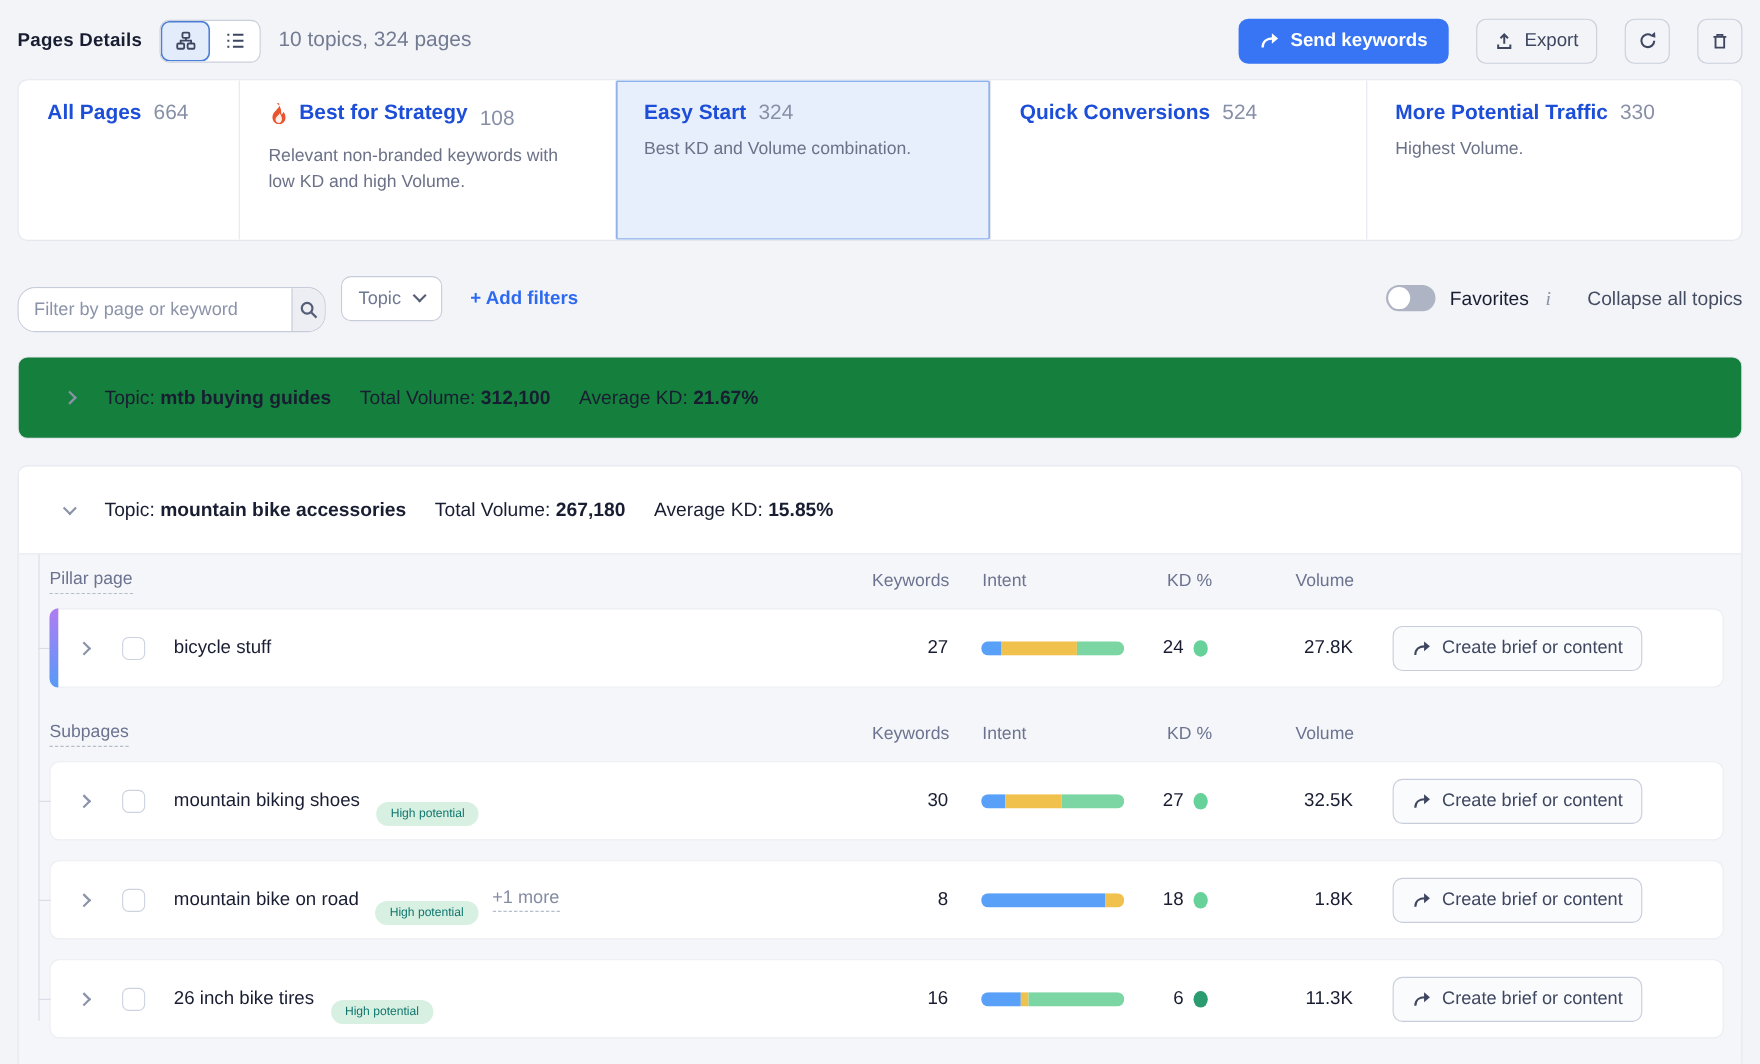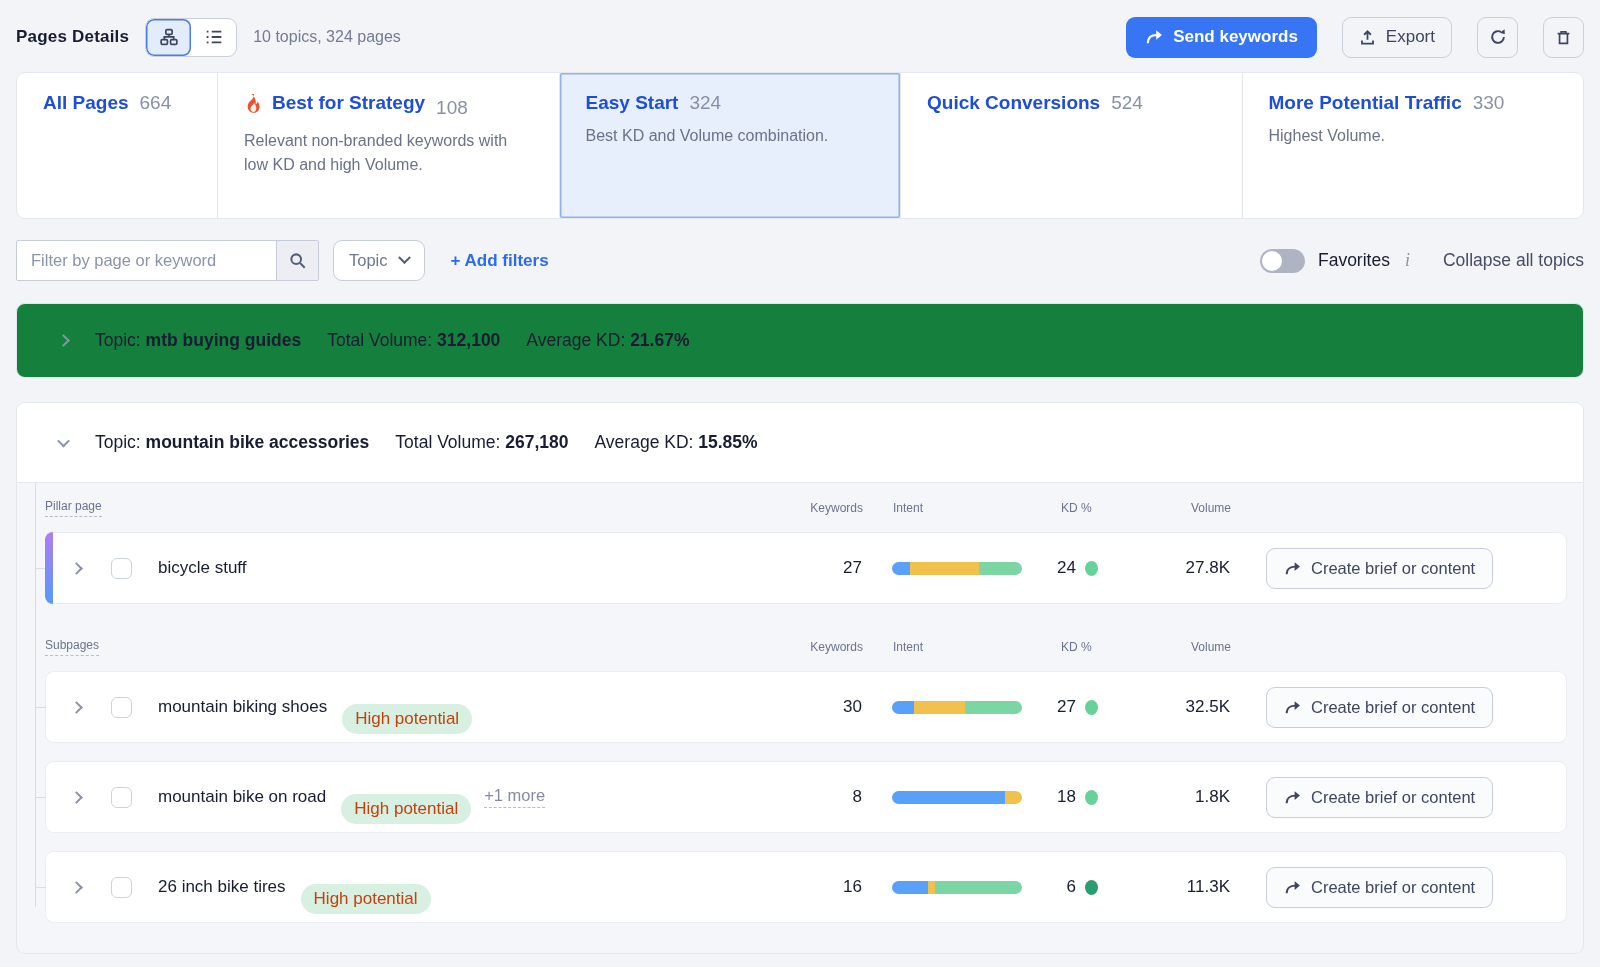--- a/index.html
+++ b/index.html
@@ -9,38 +9,38 @@
     font-family:"Liberation Sans", sans-serif;
     color:#181d31;
     overflow:hidden;
   }
   
   .hdr { display:flex; align-items:center; padding:16px 16px 14px 16px; height:72px; }
   .hdr h1 { font-size:17px; font-weight:700; letter-spacing:.2px; }
   .seg { display:flex; margin-left:16px; border:1px solid #c9cfdb; border-radius:9px; background:#fff; overflow:hidden; }
   .seg button { width:45px; height:37px; border:none; background:transparent; display:flex; align-items:center; justify-content:center; cursor:pointer; }
   .seg button.sel { background:#e3ecfb; box-shadow:inset 0 0 0 1.5px #4d7fd8; border-radius:8px; }
-  .hdr .summary { margin-left:16px; font-size:16px; color:#737b93; }
+  .hdr .summary { margin-left:16px; font-size:19px; color:#737b93; }
   .hdr .right { margin-left:auto; display:flex; align-items:flex-start; gap:25px; }
   .btn { display:inline-flex; align-items:center; gap:10px; height:41px; border-radius:9px; font-size:17px; cursor:pointer; border:1px solid transparent; }
   .btn-primary { background:#3775f5; color:#fff; font-weight:700; padding:0 19px; border:none; }
   .btn-gray { background:#f3f4f8; color:#3e4660; font-weight:500; border:1px solid #c9cfdb; padding:0 16px; }
   .btn-icon { width:41px; justify-content:center; padding:0; }
   
   .tabs { margin:0 16px; display:flex; background:#fff; border:1px solid #e4e7ee; border-radius:9px; height:147px; overflow:hidden; }
   .tab { padding:19px 26px; border-left:1px solid #e4e7ee; flex:1 1 0; cursor:pointer; }
   .tab:first-child { border-left:none; flex:0 0 200px; }
   .tab.sel { background:#e7effc; box-shadow:inset 0 0 0 1.5px #8fb2ec; border-radius:2px; }
   .tab .trow { display:flex; align-items:baseline; gap:11px; }
   .tab .tname { font-size:19px; font-weight:700; color:#1d4ed8; display:flex; align-items:center; gap:9px; }
   .tab .tcount { font-size:19px; color:#8790a6; }
   .tab .tdesc { margin-top:10px; font-size:16px; line-height:1.5; color:#6b7288; max-width:290px; }
   
   .frow { margin:21px 16px 0 16px; display:flex; align-items:center; }
-  .searchbox { display:flex; width:303px; height:41px; border:1px solid #c6ccd9; border-radius:2px; background:#fff; overflow:hidden; }
+  .searchbox { display:flex; width:280px; height:41px; border:1px solid #c6ccd9; border-radius:16px; background:#fff; overflow:hidden;margin-top:21px; }
   .searchbox input { flex:1; border:none; outline:none; padding:0 14px; font-size:16.5px; font-family:inherit; color:#181d31; }
   .searchbox input::placeholder { color:#8b93a9; }
   .searchbtn { width:42px; display:flex; align-items:center; justify-content:center; background:#eceef4; border-left:1px solid #c6ccd9; cursor:pointer; }
   .topicbtn { margin-left:14px; height:41px; display:inline-flex; align-items:center; gap:12px; padding:0 15px; background:#fff; border:1px solid #c6ccd9; border-radius:9px; font-size:16.5px; color:#6e7790; cursor:pointer; }
   .chevdn { width:9px; height:9px; border-right:2px solid #555e76; border-bottom:2px solid #555e76; transform:rotate(45deg) translate(-2px,-2px); }
   .addfilters { margin-left:26px; font-size:17px; font-weight:600; color:#2d6af0; cursor:pointer; }
   .frow .fright { margin-left:auto; display:flex; align-items:center; gap:13px; }
   .toggle { width:45px; height:24px; border-radius:999px; background:#aeb4c3; position:relative; cursor:pointer; }
   .toggle .knob { position:absolute; top:2px; left:2px; width:20px; height:20px; border-radius:50%; background:#fff; }
   .favlbl { font-size:17.5px; color:#181d31; }
@@ -55,34 +55,34 @@
   .chev.r { transform:rotate(-45deg); }
   .chev.d { transform:rotate(45deg) translate(-1px,-1px); }
   .topic-head .chev { margin-right:27px; }
   .topic-line { display:flex; align-items:center; gap:26px; font-size:17.5px; }
   .topic-line b { font-weight:700; }
   .tpair { white-space:nowrap; }
   
   .tbody { position:relative; padding:0 16px 12px 28px; }
   .rail { position:absolute; left:18px; top:0; bottom:46px; width:1px; background:#d8dce6; }
   .grid { display:grid; grid-template-columns:1fr 110px 160px 118px 126px 300px; align-items:center; }
-  .colhead { height:49px; color:#6b7390; font-size:12px; }
+  .colhead { height:49px; color:#6b7390; font-size:16px; }
   .colhead .seclbl { border-bottom:1px dashed #b6bdcd; padding-bottom:3px; width:max-content; cursor:default; }
   .colhead .ck { text-align:right; }
   .colhead .ci { padding-left:30px; }
   .colhead .cd { padding-left:38px; }
   .colhead .cv { text-align:right; padding-right:36px; }
   .rowcard { position:relative; background:#fff; border:1px solid #ecedf2; border-radius:9px; height:72px; margin-bottom:18px; }
   .rowcard::before { content:''; position:absolute; left:-11px; top:50%; width:11px; height:1px; background:#d8dce6; }
   .rowcard.pillar::after { content:''; position:absolute; left:-1px; top:-1px; bottom:-1px; width:8px; border-radius:9px 0 0 9px; background:linear-gradient(#b07cf2,#579af8); }
   .namecell { display:flex; align-items:center; padding-left:26px; min-width:0; }
   .rowchev { margin-right:30px; cursor:pointer; }
   .cbox { width:21px; height:21px; border:1.5px solid #ccd2de; border-radius:6px; background:#fff; margin-right:26px; flex:none; cursor:pointer; }
   .pname { font-size:17px; color:#181d31; white-space:nowrap; cursor:pointer; }
-  .badge { margin-left:15px; background:#d8f0e2; color:#c2410c; font-size:17px; padding:5px 13px; border-radius:999px; white-space:nowrap;margin-top:24px; }
+  .badge { margin-left:15px; background:#d8f0e2; color:#0f766e; font-size:11px; padding:5px 13px; border-radius:999px; white-space:nowrap;margin-top:24px; }
   .more { margin-left:13px; font-size:16.5px; color:#848ca3; border-bottom:1px dashed #b6bdcd; padding-bottom:2px; cursor:pointer; }
   .kwcell { text-align:right; font-size:17px; }
   .intcell { padding-left:30px; }
   .ibar { width:130px; height:13px; border-radius:999px; overflow:hidden; display:flex; }
   .ibar span { height:100%; display:block; }
   .kdcell { padding-left:28px; display:flex; align-items:center; }
   .kdnum { width:26px; text-align:right; font-size:17px; }
   .dot { width:13px; height:15px; border-radius:50%; margin-left:9px; }
   .volcell { text-align:right; padding-right:36px; font-size:17px; }
   .actcell .btn-brief { background:#fafbfc; border:1px solid #c7cdda; color:#3e4660; font-size:16.5px; font-weight:500; padding:0 17px; height:41px; }

